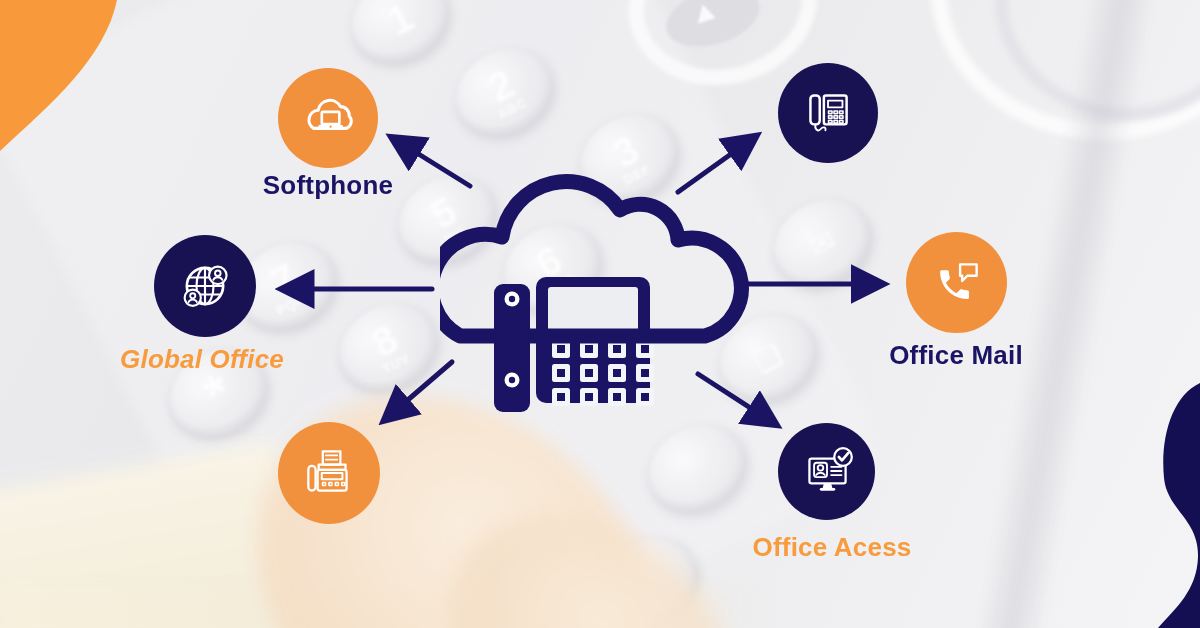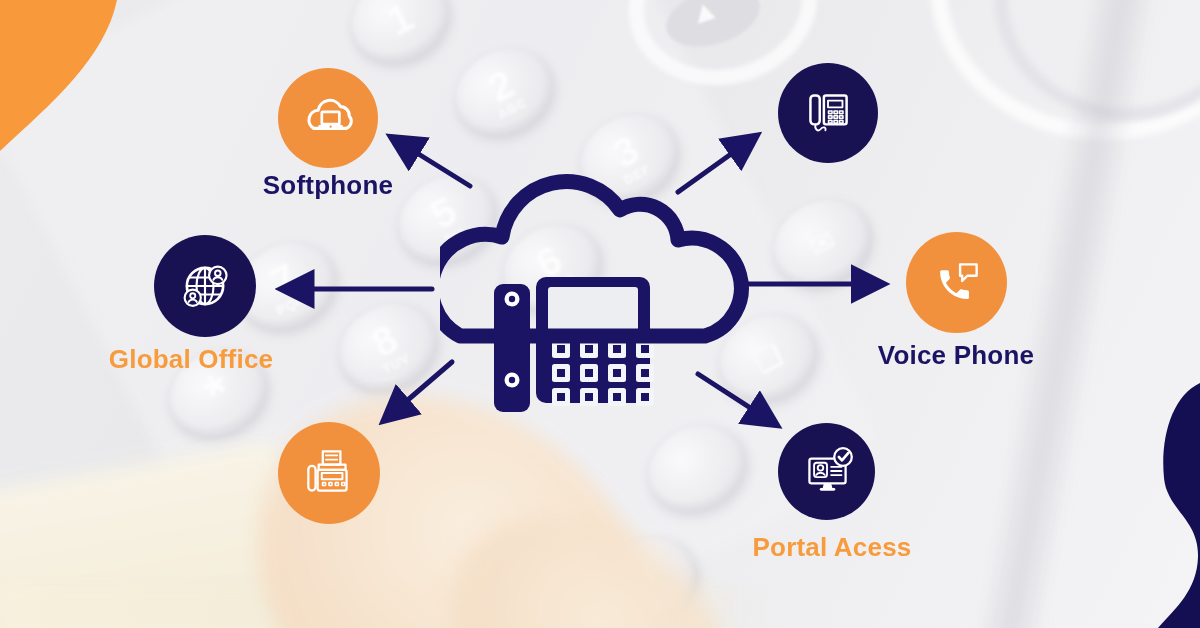--- a/index.html
+++ b/index.html
@@ -265,29 +265,29 @@
       <line class="st" stroke-width="2" x1="16" y1="38" x2="44" y2="38"></line>
       <line class="st" stroke-width="2" x1="30" y1="13" x2="30" y2="47"></line>
       <circle cx="42" cy="20" r="8.2" stroke="#ffffff" stroke-width="2" style="fill: rgb(24, 18, 83);"></circle>
       <circle class="st" stroke-width="1.8" cx="42" cy="18" r="2.6"></circle>
       <path class="st" stroke-width="1.8" d="M37.8 24.2 a4.5 3.8 0 0 1 8.4 0"></path>
       <circle cx="18.5" cy="41" r="7.6" stroke="#ffffff" stroke-width="2" style="fill: rgb(24, 18, 83);"></circle>
       <circle class="st" stroke-width="1.7" cx="18.5" cy="39.2" r="2.4"></circle>
       <path class="st" stroke-width="1.7" d="M14.6 45 a4.2 3.5 0 0 1 7.8 0"></path>
     </svg>
   </div>
-  <div class="node-label" style="left: 71px; top: 344px; color: rgb(248, 155, 61);">Global Office</div>
+  <div class="node-label" style="left: 82px; top: 344px; color: rgb(248, 155, 61); font-style: italic;">Global Office</div>
 
   <div class="circle" style="left: 906px; top: 232px; width: 101px; height: 101px; background-color: rgb(242, 145, 61);">
     <svg class="node-icon" width="62" height="62" viewBox="0 0 60 60">
       <path fill="#ffffff" transform="translate(9,13) scale(1.55)" d="M6.62 10.79c1.44 2.83 3.76 5.14 6.59 6.59l2.2-2.21c.27-.27.67-.36 1.02-.24 1.12.37 2.33.57 3.57.57.55 0 1 .45 1 1V20c0 .55-.45 1-1 1-9.39 0-17-7.61-17-17 0-.55.45-1 1-1h3.5c.55 0 1 .45 1 1 0 1.25.2 2.45.57 3.57.11.35.03.74-.25 1.02l-2.2 2.2z"></path>
       <path class="st" stroke-width="2.3" d="M33 12 h16 v11 h-9 l-5 5 v-5 h-2 z"></path>
     </svg>
   </div>
-  <div class="node-label" style="left: 836px; top: 340px; color: rgb(27, 20, 100);">Voice Phone</div>
+  <div class="node-label" style="left: 836px; top: 340px; color: rgb(27, 20, 100);">Office Mail</div>
 
   <div class="circle" style="left: 278px; top: 422px; width: 102px; height: 102px; background-color: rgb(242, 145, 61);">
     <svg class="node-icon" width="62" height="62" viewBox="0 0 60 60">
       <rect class="st" stroke-width="2.2" x="24" y="9" width="17" height="13"></rect>
       <line class="st" stroke-width="1.7" x1="27" y1="13" x2="38" y2="13"></line>
       <line class="st" stroke-width="1.7" x1="27" y1="17" x2="38" y2="17"></line>
       <rect class="st" stroke-width="2.2" x="20" y="22" width="26" height="5"></rect>
       <rect class="st" stroke-width="2.2" x="10" y="23" width="7" height="24" rx="3.5"></rect>
       <rect class="st" stroke-width="2.2" x="19" y="27" width="28" height="20" rx="2"></rect>
       <rect class="st" stroke-width="1.9" x="23" y="30" width="20" height="6"></rect>
@@ -314,15 +314,15 @@
       <rect class="st" stroke-width="1.8" x="17.5" y="21" width="12.5" height="14" rx="2.5"></rect>
       <circle class="st" stroke-width="1.8" cx="23.7" cy="26" r="2.7"></circle>
       <path class="st" stroke-width="1.8" d="M19.6 32.8 a4.5 3.6 0 0 1 8.2 0"></path>
       <line class="st" stroke-width="1.8" x1="34" y1="25" x2="44" y2="25"></line>
       <line class="st" stroke-width="1.8" x1="34" y1="29" x2="44" y2="29"></line>
       <line class="st" stroke-width="1.8" x1="34" y1="33" x2="44" y2="33"></line>
       <circle cx="45.5" cy="15.5" r="8.5" stroke="#ffffff" stroke-width="2.2" style="fill: rgb(24, 18, 83);"></circle>
       <path class="st" stroke-width="2.6" d="M41.5 15.5 l3 3.2 l6.2 -7.2"></path>
     </svg>
   </div>
-  <div class="node-label" style="left: 712px; top: 532px; color: rgb(248, 155, 61);">Portal Acess</div>
+  <div class="node-label" style="left: 712px; top: 532px; color: rgb(248, 155, 61);">Office Acess</div>
 
 </div>
 
 </body></html>

